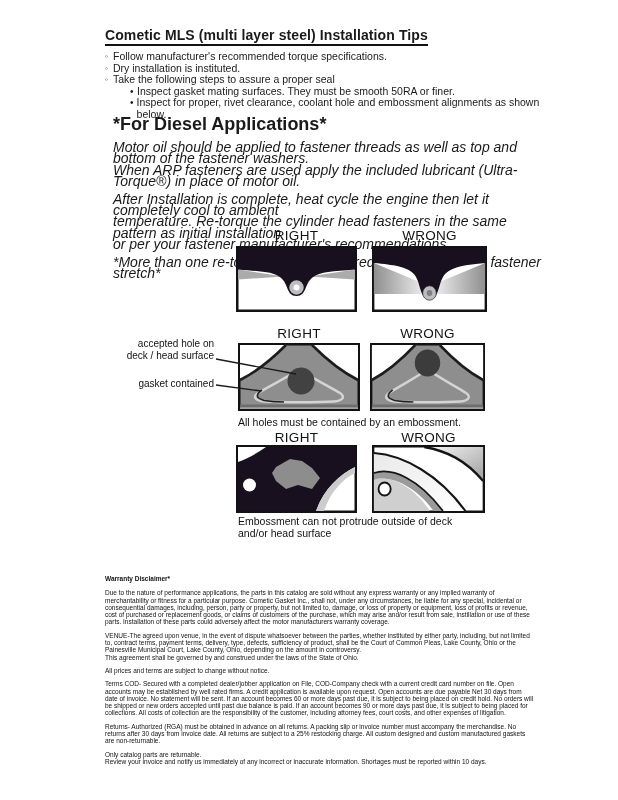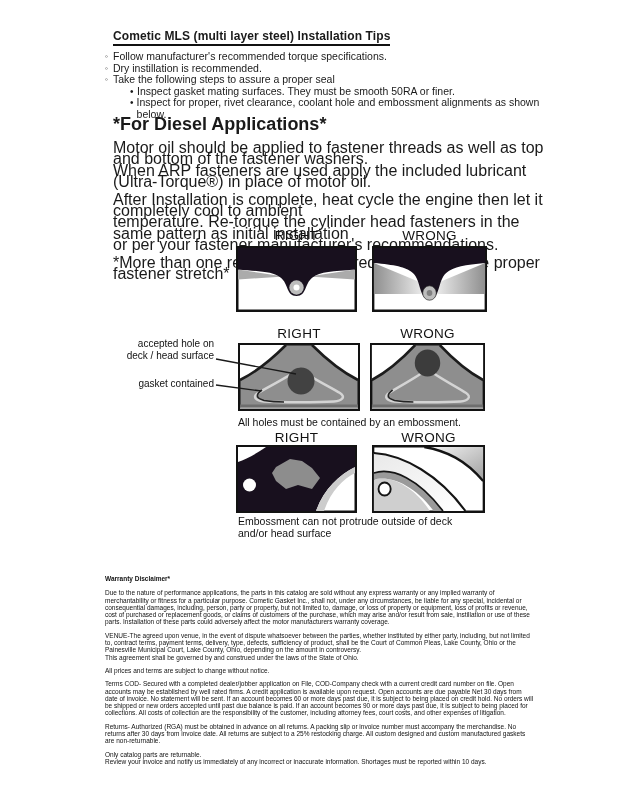--- a/index.html
+++ b/index.html
@@ -4,32 +4,32 @@
 <style>
   html,body{margin:0;padding:0;background:#ffffff;}
   .doc{
     position:relative;width:618px;height:800px;background:#fff;
     font-family:"Liberation Sans", sans-serif;color:#1a1a1a;overflow:hidden;
   }
   .pre{white-space:pre-line;}
 
   
   .header{position:absolute;left:105px;top:26px;width:440px;}
-  .title{display:inline-block;margin-left:8px;font-size:12px;font-weight:bold;
+  .title{display:inline-block;margin-left:0;font-size:14px;font-weight:bold;
          border-bottom:2px solid #111;padding-bottom:1px;letter-spacing:0.1px;}
   .tips{margin-top:5px;}
   .tip{display:flex;font-size:10.5px;line-height:11.6px;}
   .tip .b1{width:8px;font-size:8px;line-height:11.6px;}
   .tip.sub{margin-left:25px;}
   .tip.sub .b1{width:7px;font-size:10px;}
 
   
   .diesel{position:absolute;left:113px;top:114px;width:432px;}
   .diesel h2{margin:0 0 7px 0;font-size:18px;font-weight:bold;}
-  .diesel p{margin:0 0 6px 0;font-size:16px;line-height:11.4px;}
+  .diesel p{margin:0 0 6px 0;font-size:14px;line-height:11.4px;font-style:italic;}
 
   
   .diagrams{position:absolute;left:0;top:228px;width:618px;height:314px;}
   .dg{position:absolute;}
   .dg-label{font-size:13.5px;line-height:14px;text-align:center;letter-spacing:0.3px;color:#121212;}
   .caption{font-size:10.5px;line-height:12px;color:#121212;}
   .side-label{font-size:10px;line-height:11.5px;text-align:right;color:#121212;}
   .leads{position:absolute;left:0;top:0;pointer-events:none;}
 
   
@@ -47,21 +47,21 @@
 
   <div class="header">
     <div class="title">Cometic MLS (multi layer steel) Installation Tips</div>
     <div class="tips">
       <div class="tip">
           <span class="b1">◦</span>
           <span>Follow manufacturer's recommended torque specifications.</span>
         </div>
       <div class="tip">
           <span class="b1">◦</span>
-          <span>Dry instillation is recommended.</span>
+          <span>Dry installation is instituted.</span>
         </div>
       <div class="tip">
           <span class="b1">◦</span>
           <span>Take the following steps to assure a proper seal</span>
         </div>
       <div class="tip sub">
           <span class="b1">•</span>
           <span>Inspect gasket mating surfaces.  They must be smooth 50RA or finer.</span>
         </div>
       <div class="tip sub">

